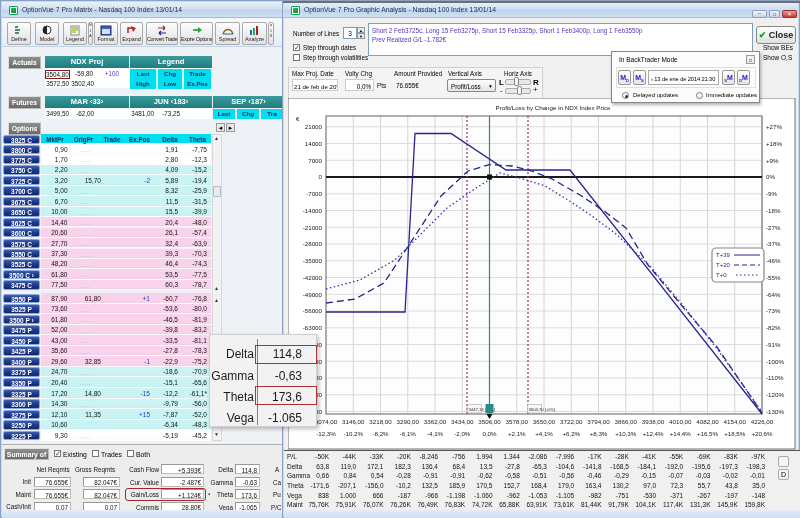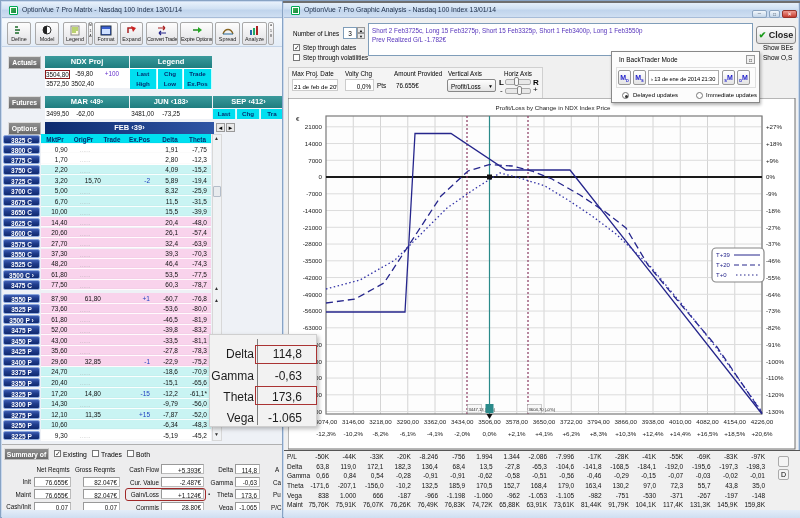--- a/index.html
+++ b/index.html
@@ -94,34 +94,33 @@
  <div class="num" style="left:45px;top:78.5px;width:23px;">3572,50</div>
  <div class="num" style="left:70px;top:78.5px;width:23px;">3502,40</div>
  <div class="cyc" style="left:129px;top:68px;width:27px;height:9.5px;line-height:9.5px;">Last</div>
  <div class="cyc" style="left:157px;top:68px;width:25px;height:9.5px;line-height:9.5px;">Chg</div>
  <div class="cyc" style="left:183px;top:68px;width:28px;height:9.5px;line-height:9.5px;">Trade</div>
  <div class="cyc" style="left:129px;top:78px;width:27px;height:9.5px;line-height:9.5px;">High</div>
  <div class="cyc" style="left:157px;top:78px;width:25px;height:9.5px;line-height:9.5px;">Low</div>
  <div class="cyc" style="left:183px;top:78px;width:28px;height:9.5px;line-height:9.5px;">Ex.Pos</div>
 
  <div class="secb" style="left:7px;top:95px;width:33px;height:13px;line-height:12px;">Futures</div>
- <div class="teal" style="left:44px;top:95px;width:84px;height:12px;line-height:12px;">MAR ‹49›</div>
+ <div class="teal" style="left:44px;top:95px;width:84px;height:12px;line-height:12px;">MAR ‹33›</div>
  <div class="teal" style="left:129px;top:95px;width:82px;height:12px;line-height:12px;">JUN ‹183›</div>
- <div class="teal" style="left:212px;top:95px;width:71px;height:12px;line-height:12px;">SEP ‹412›</div>
+ <div class="teal" style="left:212px;top:95px;width:71px;height:12px;line-height:12px;">SEP ‹187›</div>
  <div class="abs" style="left:44px;top:107px;width:167px;height:11px;background:#fff;"></div>
  <div class="num" style="left:45px;top:109px;width:23px;">3499,50</div>
  <div class="num" style="left:70px;top:109px;width:23px;">-62,00</div>
  <div class="num" style="left:130px;top:109px;width:23px;">3481,00</div>
  <div class="num" style="left:156px;top:109px;width:23px;">-73,25</div>
  <div class="cyc" style="left:212px;top:108px;width:23px;height:10px;line-height:10px;">Last</div>
  <div class="cyc" style="left:236px;top:108px;width:23px;height:10px;line-height:10px;">Chg</div>
  <div class="cyc" style="left:260px;top:108px;width:23px;height:10px;line-height:10px;">Tra</div>
 
  <div class="secb" style="left:7px;top:121px;width:33px;height:13px;line-height:12px;">Options</div>
- <div class="abs" style="left:44px;top:121px;width:169px;height:12px;background:linear-gradient(90deg,#0c2a6e,#2f55a5);color:#fff;font-weight:bold;font-size:7.5px;text-align:center;line-height:12px;">FEB ‹39›</div>
  <div class="abs" style="left:215px;top:122px;width:9px;height:9px;background:#e8e8e8;border:1px solid #999;font-size:6px;text-align:center;line-height:8px;">◄</div>
  <div class="abs" style="left:225px;top:122px;width:9px;height:9px;background:#e8e8e8;border:1px solid #999;font-size:6px;text-align:center;line-height:8px;">►</div>
 
  <div class="orow" style="top:133px;height:10px;">
    <div class="sbtn">3825 C</div>
    <div class="cells" style="background:#00dff0;">
      <span class="cv hv" style="left:1px;width:26px;">MktPr</span>
      <span class="cv hv" style="left:30px;width:25px;">OrigPr</span>
      <span class="cv hv" style="left:59px;width:24px;">Trade</span>
      <span class="cv hv" style="left:86px;width:25px;">Ex.Pos</span>

